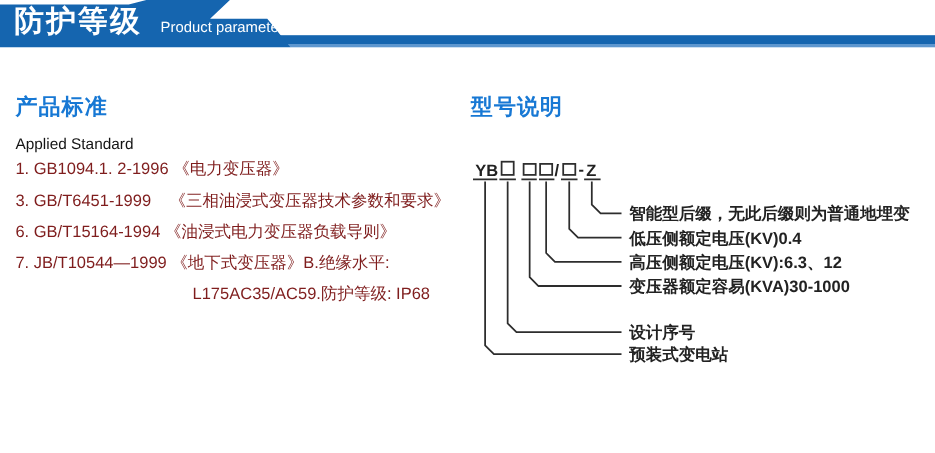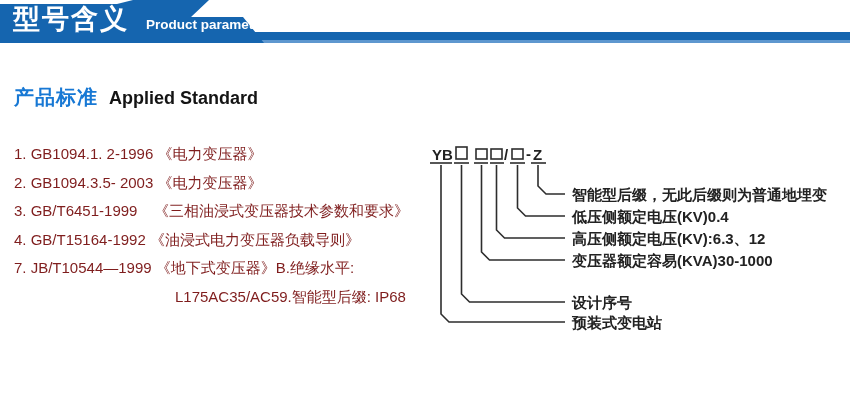--- a/index.html
+++ b/index.html
@@ -12,27 +12,27 @@
   
   .accent-bar{position:absolute;left:0;top:32px;width:850px;height:8px;background:var(--banner-blue,#1565af);}
   .accent-bar-light{position:absolute;left:0;top:40px;width:850px;height:3px;background:var(--bar-light,#5e97cf);}
   .banner-svg{position:absolute;left:0;top:0;}
   .banner-title{
     position:absolute;left:13px;top:1px;width:250px;
     font-size:27px;font-weight:bold;color:#ffffff;letter-spacing:2px;white-space:pre;
   }
   .banner-subtitle{
     position:absolute;left:146px;top:17px;
-    font-size:13.5px;font-weight:bold;color:#ffffff;white-space:pre;
+    font-size:13.5px;font-weight:normal;color:#ffffff;white-space:pre;
   }
   
   .section-title{position:absolute;top:84px;display:flex;align-items:baseline;gap:11px;white-space:pre;}
   .section-title .zh{font-size:20px;font-weight:bold;color:var(--title-blue,#1778d4);letter-spacing:1px;}
-  .section-title .en{font-size:18px;color:#141414;font-weight:bold;}
-  .st-left{left:14px;}
+  .section-title .en{font-size:14px;color:#141414;}
+  .st-left{left:14px;flex-direction:column;}
   .st-right{left:428px;}
   
   .std-list{position:absolute;left:14px;top:140px;width:410px;}
   .std-item{
     font-size:15px;line-height:28.5px;height:28.5px;white-space:pre;color:#7f1d1d;
   }
   .std-item.cont{padding-left:161px;}
   
   .diagram-svg{position:absolute;left:425px;top:138px;}
   .diagram-svg text{font-family:"Liberation Sans","DejaVu Sans",sans-serif;}
@@ -41,38 +41,38 @@
 </style>
 </head>
 <body>
 
 <div class="accent-bar"></div>
 <div class="accent-bar-light"></div>
 
 <svg class="banner-svg" width="270" height="43" viewBox="0 0 270 43">
   <polygon points="0,4 117,4 133,0 209,0 191,17 243,17 264,43 0,43" fill="var(--banner-blue,#1565af)"></polygon>
 </svg>
-<div class="banner-title">型号含义</div>
+<div class="banner-title">防护等级</div>
 <div class="banner-subtitle">Product parameters</div>
 
 <div class="section-title st-left">
   <span class="zh">产品标准</span>
   <span class="en">Applied Standard</span>
 </div>
 
 <div class="std-list">
   <div class="std-item">1. GB1094.1. 2-1996 《电力变压器》</div>
-  <div class="std-item">2. GB1094.3.5- 2003 《电力变压器》</div>
   <div class="std-item">3. GB/T6451-1999    《三相油浸式变压器技术参数和要求》</div>
-  <div class="std-item">4. GB/T15164-1992 《油浸式电力变压器负载导则》</div>
+  <div class="std-item">6. GB/T15164-1994 《油浸式电力变压器负载导则》</div>
   <div class="std-item">7. JB/T10544—1999 《地下式变压器》B.绝缘水平:</div>
-  <div class="std-item cont">L175AC35/AC59.智能型后缀: IP68</div>
+  <div class="std-item cont">L175AC35/AC59.防护等级: IP68</div>
 </div>
 
 <div class="section-title st-right">
+  <span class="zh">型号说明</span>
 </div>
 
 <svg class="diagram-svg" width="425" height="274" viewBox="0 0 425 274">
 
   <g stroke="var(--line-color,#2d2d2d)" stroke-width="1.6" fill="none">
     <text x="7" y="22" class="code-text" stroke="none" fill="#222">YB</text>
     <line x1="5" y1="25" x2="27" y2="25"></line>
 
     <rect x="31" y="9" width="11" height="12"></rect>
     <line x1="29" y1="25" x2="44" y2="25"></line>

